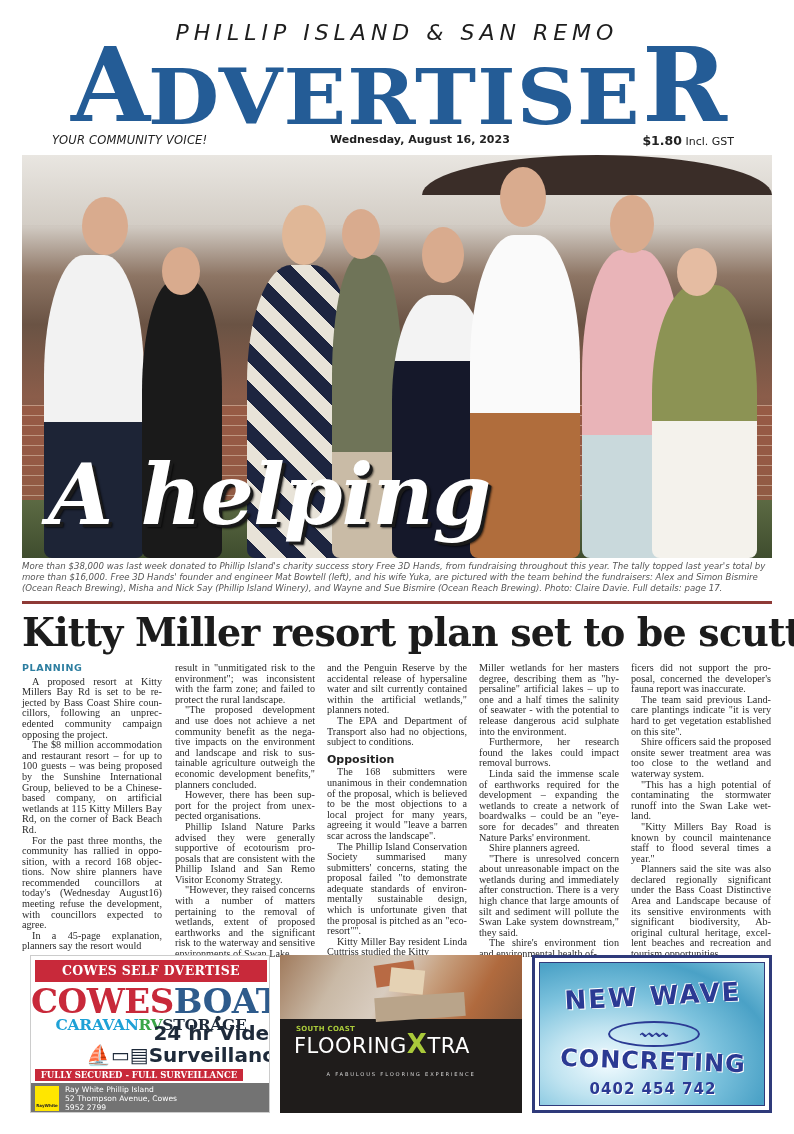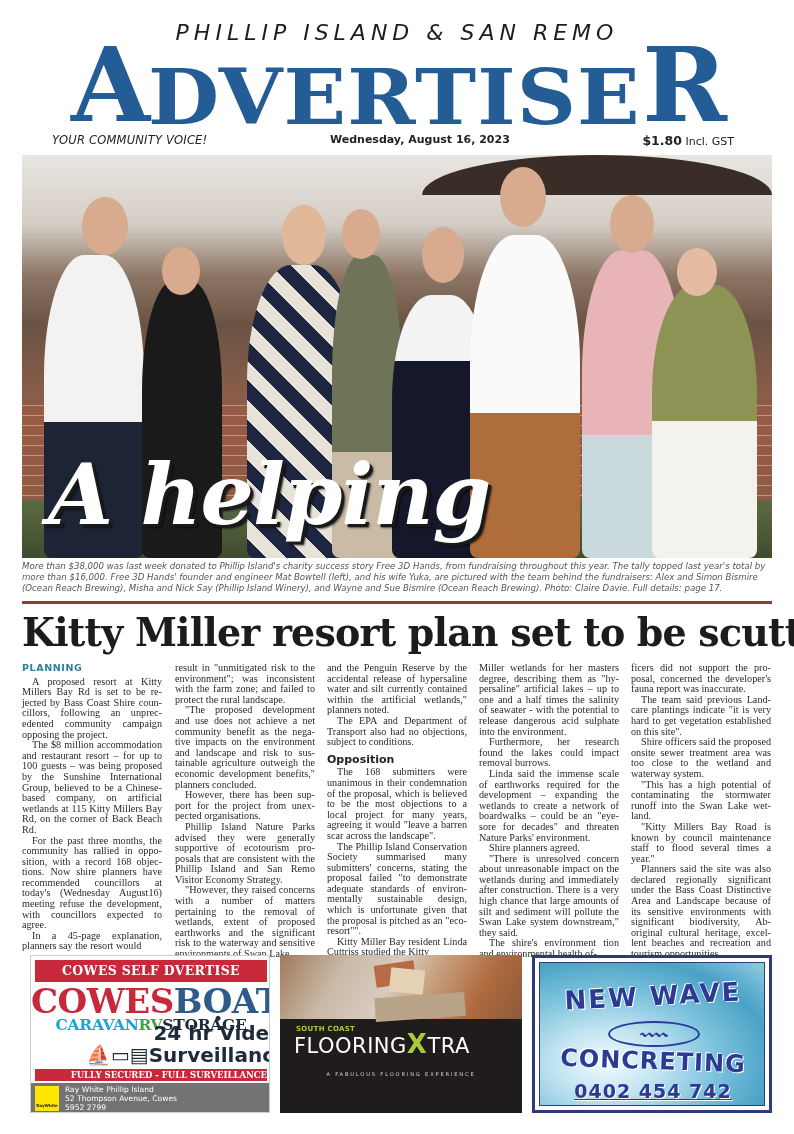--- a/index.html
+++ b/index.html
@@ -88,22 +88,22 @@
     color: #fff; font-family: "DejaVu Serif", serif; font-weight: bold; font-size: 12.5px; text-align: center; line-height: 22px; letter-spacing: .3px; }
   .cowes-l1 { position: absolute; left: 0; top: 30px; width: 240px; text-align: center;
     font-family: "DejaVu Serif", serif; font-weight: bold; font-size: 34px; line-height: 30px; letter-spacing: -0.5px; }
   .cowes-l1 .r { color: #c8293a; } .cowes-l1 .b { color: #2e5b8c; }
   .cowes-l2 { position: absolute; left: 0; top: 60px; width: 240px; text-align: center;
     font-family: "DejaVu Serif", serif; font-weight: bold; font-size: 15.5px; line-height: 18px; letter-spacing: -0.3px; }
   .cowes-l2 .c { color: #1ea1d6; } .cowes-l2 .g { color: #3aa647; } .cowes-l2 .k { color: #1e2a3a; }
   .cowes-icons { position: absolute; left: 0; top: 80px; width: 240px; height: 30px; display: flex; justify-content: space-around; align-items: flex-end; padding: 0 12px 0 55px; }
   .cowes-icons span { color: #1e2a3a; font-size: 20px; line-height: 22px; font-family: "DejaVu Sans", sans-serif; }
   .cctv { font-size: 6.5px !important; line-height: 7px !important; text-align: center; font-weight: bold; }
-  .cowes-bar { position: absolute; left: 4px; top: 113px; width: 232px; height: 12px; background: #c8293a;
-    color: #fff; font-family: "DejaVu Serif", serif; font-weight: bold; font-size: 8.5px; text-align: right; line-height: 12px; }
+  .cowes-bar { position: absolute; left: 4px; top: 113px; width: 208px; height: 12px; background: #c8293a;
+    color: #fff; font-family: "DejaVu Serif", serif; font-weight: bold; font-size: 8.5px; text-align: center; line-height: 12px; }
   .cowes-foot { position: absolute; left: 0; top: 127px; width: 240px; height: 31px; background: #737373; }
   .rw-logo { position: absolute; left: 4px; top: 3px; width: 24px; height: 25px; background: #ffe600;
     font-family: "DejaVu Sans", sans-serif; font-size: 4px; font-weight: bold; color: #222; text-align: center; line-height: 40px; }
   .rw-text { position: absolute; left: 34px; top: 2px; font-family: "DejaVu Sans", sans-serif; font-size: 7.6px; line-height: 9px; color: #fff; }
 
   .ad-floor { left: 280px; width: 242px; background: #1f1c1b; }
   .floor-photo { position: absolute; left: 0; top: 0; width: 242px; height: 64px;
     background: linear-gradient(120deg,#a07a5c 0%,#c9b9a6 25%,#d8ccbf 45%,#c7a07f 60%,#b06a3e 80%,#8b5a3b 100%); }
   .swatch { position: absolute; }
   .floor-sc { position: absolute; left: 16px; top: 70px; font-family: "DejaVu Sans", sans-serif; font-weight: bold; font-size: 7px; color: #a9c93a; letter-spacing: .3px; }
@@ -112,21 +112,21 @@
   .floor-tag { position: absolute; left: 0; top: 116px; width: 242px; text-align: center; font-family: "DejaVu Sans", sans-serif; font-size: 5.2px; letter-spacing: 1.8px; color: #d6d6d6; }
   .floor-contact { position: absolute; left: 40px; top: 136px; font-family: "DejaVu Sans", sans-serif; font-size: 6.4px; color: #e8e8e8; white-space: nowrap; margin-top: 33px; }
   .floor-contact span { margin-right: 8px; }
 
   .ad-wave { left: 532px; width: 240px; border: 3px solid #2f3a7a; background: #fff; padding: 3px; }
   .wave-inner { position: absolute; left: 4px; top: 4px; width: 226px; height: 144px; border: 1px solid #2f3a7a;
     background: radial-gradient(ellipse at 30% 70%, #f2fbff 0%, #bfe3f0 25%, #7cc2dd 50%, #4aa1c6 75%, #8fcde2 100%); }
   .wave-t1 { position: absolute; left: 0; top: 18px; width: 226px; text-align: center; font-family: "DejaVu Sans", sans-serif; font-weight: bold; font-size: 26px; color: #2b3a93; letter-spacing: 2px; transform: rotate(-3deg); text-shadow: 1px 1px 0 #fff, -1px -1px 0 #fff; }
   .wave-oval { position: absolute; left: 68px; top: 58px; width: 92px; height: 26px; border: 2px solid #2b3a93; border-radius: 50%; text-align: center; color: #2b3a93; font-size: 14px; line-height: 22px; }
   .wave-t2 { position: absolute; left: 0; top: 84px; width: 226px; text-align: center; font-family: "DejaVu Sans", sans-serif; font-weight: bold; font-size: 24px; color: #2b3a93; letter-spacing: 1px; transform: rotate(2deg); text-shadow: 1px 1px 0 #fff, -1px -1px 0 #fff; }
-  .wave-phone { position: absolute; left: 0; top: 117px; width: 226px; text-align: center; font-family: "DejaVu Sans", sans-serif; font-weight: bold; font-size: 19px; color: #2b3a93; letter-spacing: 1px; text-shadow: 1px 1px 0 #fff; text-decoration: underline; }
+  .wave-phone { position: absolute; left: 0; top: 117px; width: 226px; text-align: center; font-family: "DejaVu Sans", sans-serif; font-weight: bold; font-size: 15px; color: #2b3a93; letter-spacing: 1px; text-shadow: 1px 1px 0 #fff; }
 </style>
 </head>
 <body>
 
 <header class="masthead">
   <div class="kicker">PHILLIP ISLAND &amp; SAN REMO</div>
   <div class="brand">
     <span class="big">A</span>
       <span class="mid">DVERTISE</span>
       <span class="big" style="margin-left:38px;">R</span>

